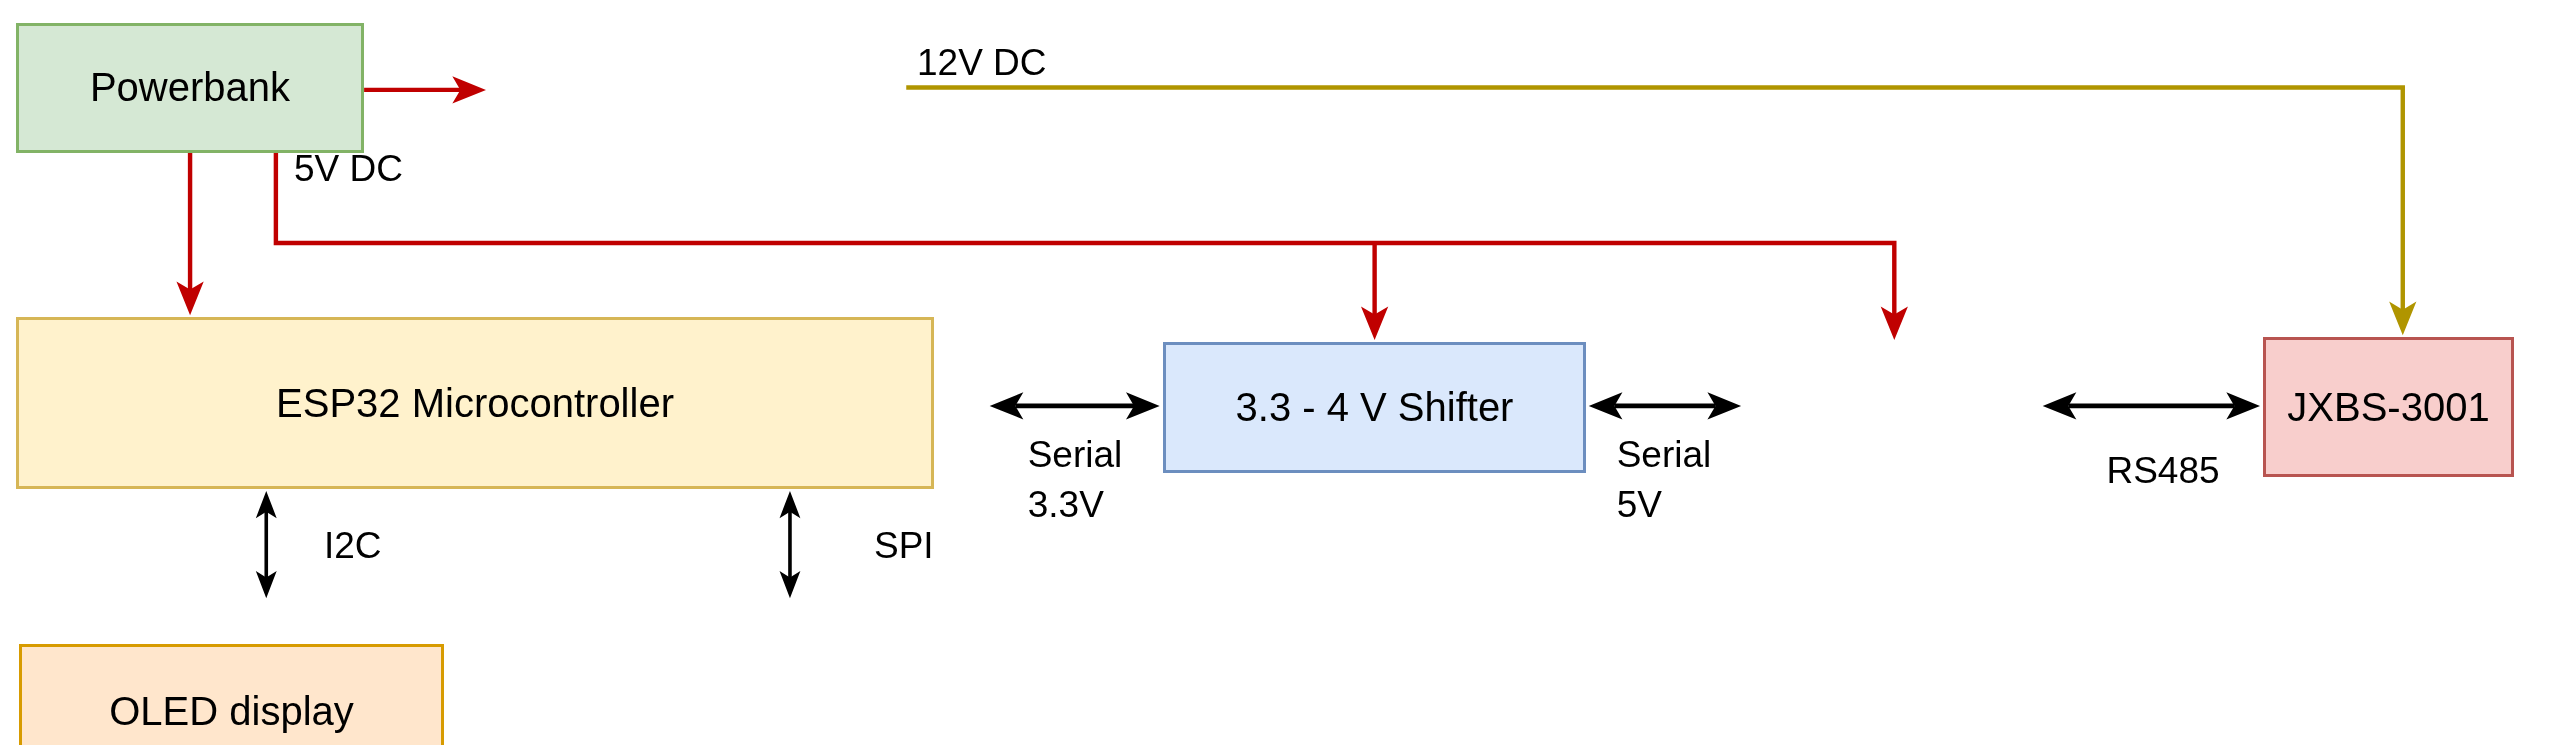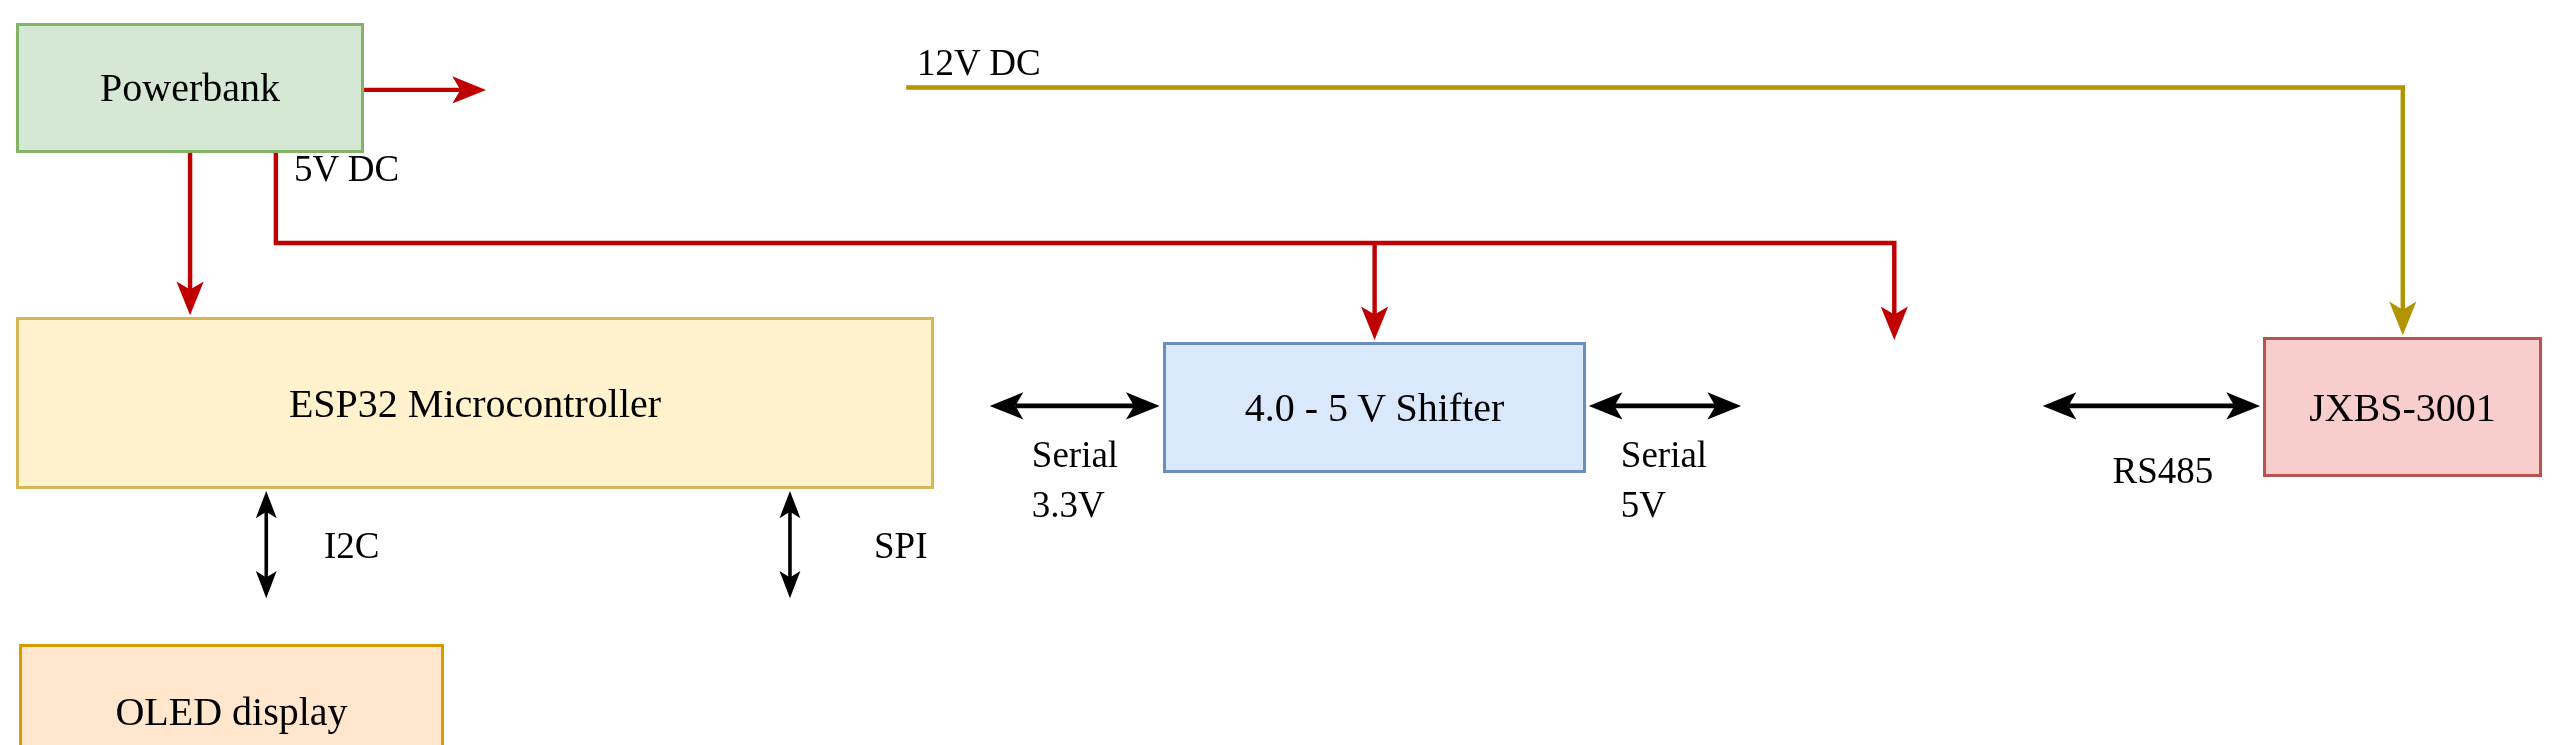--- a/index.html
+++ b/index.html
@@ -5,21 +5,21 @@
   html, body {
     margin: 0;
     padding: 0;
     background: #ffffff;
   }
   .canvas {
     position: relative;
     width: 2576px;
     height: 746px;
     background: var(--canvas_bg, #ffffff);
-    font-family: Liberation Serif, serif;
+    font-family: Liberation Sans, sans-serif;
     color: var(--text, #000000);
     overflow: hidden;
   }
   .wires {
     position: absolute;
     left: 0;
     top: 0;
     width: 2576px;
     height: 746px;
   }
@@ -64,21 +64,21 @@
     text-align: left;
   }
   .edge-label span { display: block; }
 
   
   #n-powerbank { left: 16px;   top: 22.5px;  width: 348px;  height: 130px; }
   #n-dcdc      { left: 489px;  top: 22.5px;  width: 417px;  height: 130px; }
   #n-esp32     { left: 16px;   top: 317px; width: 918px; height: 172px; }
   #n-shifter   { left: 1163px; top: 342px; width: 423px;  height: 131px; }
   #n-max485    { left: 1744px; top: 342px; width: 295px;  height: 131px; }
-  #n-jxbs      { left: 2263px; top: 337px; width: 279px;  height: 140px; }
+  #n-jxbs      { left: 2263px; top: 337px; width: 251px;  height: 140px; }
   #n-oled      { left: 19px;   top: 600px; width: 425px;  height: 135px; }
   #n-lora      { left: 571px;  top: 600px; width: 425px;  height: 135px; }
 
   
   #l-12v      { left: 917px; top: 38px; }
   #l-5v       { left: 294px;  top: 144px; }
   #l-serial33 { left: 1075px; top: 430px; }
   #l-serial5  { left: 1664px; top: 430px; }
   #l-rs485    { left: 2163px; top: 446px; }
   #l-i2c      { left: 324px;  top: 521px; }
@@ -147,21 +147,21 @@
   <div class="node green" id="n-powerbank">
     <span>Powerbank</span>
   </div>
 
 
   <div class="node yellow" id="n-esp32">
     <span>ESP32 Microcontroller</span>
   </div>
 
   <div class="node blue" id="n-shifter">
-    <span>4.0 - 5 V Shifter</span>
+    <span>3.3 - 4 V Shifter</span>
   </div>
 
 
   <div class="node red" id="n-jxbs">
     <span>JXBS-3001</span>
   </div>
 
   <div class="node orange" id="n-oled">
     <span>OLED display</span>
   </div>

